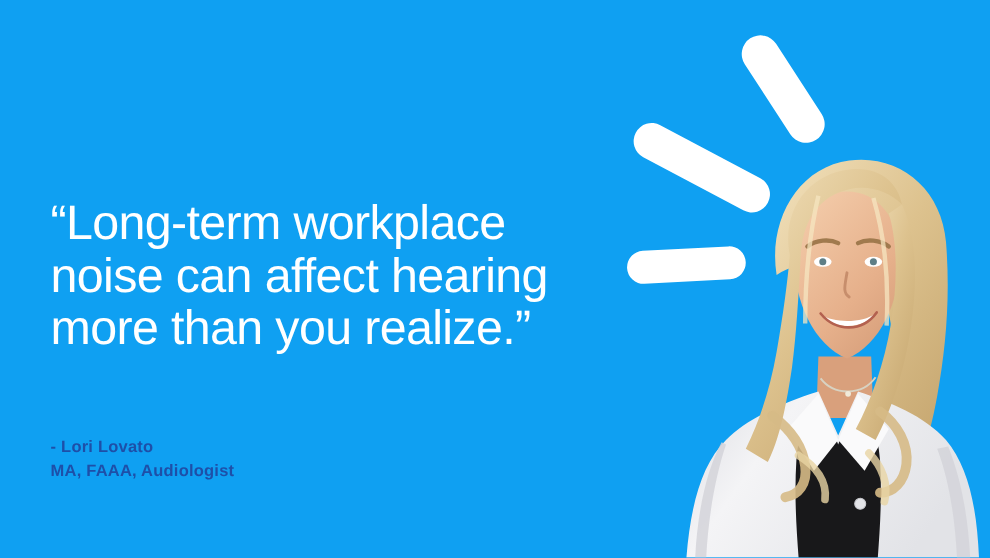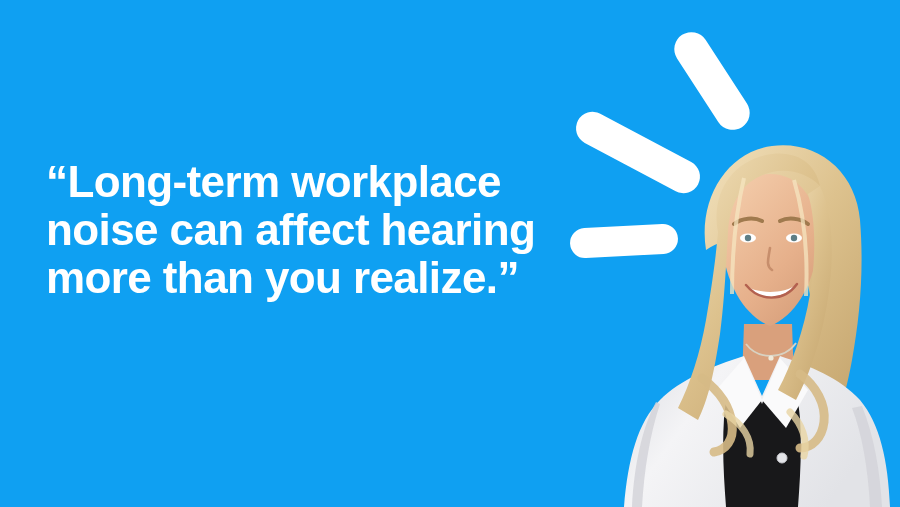--- a/index.html
+++ b/index.html
@@ -57,26 +57,26 @@
     left: 570px;
     top: 226px;
     transform: rotate(-3deg);
     transform-origin: 50% 50%;
   }
 
   
   .quote {
     position: absolute;
     left: 46px;
-    top: 158px;
+    top: 179px;
     width: 560px;
     color: #FFFFFF;
     font-size: 44px;
     line-height: 48px;
-    font-weight: 700;
+    font-weight: 400;
     letter-spacing: -0.6px;
     white-space: pre-line;
   }
 
   
   .attrib {
     position: absolute;
     left: 46px;
     top: 396px;
     color: #1E4FA8;
@@ -191,14 +191,18 @@
         <path d="M150 50 C142 84 138 126 138 166" stroke="#F6E6C0" stroke-width="4" fill="none" opacity="0.75"></path>
         <path d="M200 52 C210 86 214 128 212 168" stroke="#F6E6C0" stroke-width="4" fill="none" opacity="0.75"></path>
       </g>
     </svg>
   </div>
 
   <div class="quote">“Long-term workplace
 noise can affect hearing
 more than you realize.”</div>
 
+  <div class="attrib">
+    <span class="name">- Lori Lovato</span>
+    <span class="creds">MA, FAAA, Audiologist</span>
+  </div>
 
 </div>
 
 </body></html>

